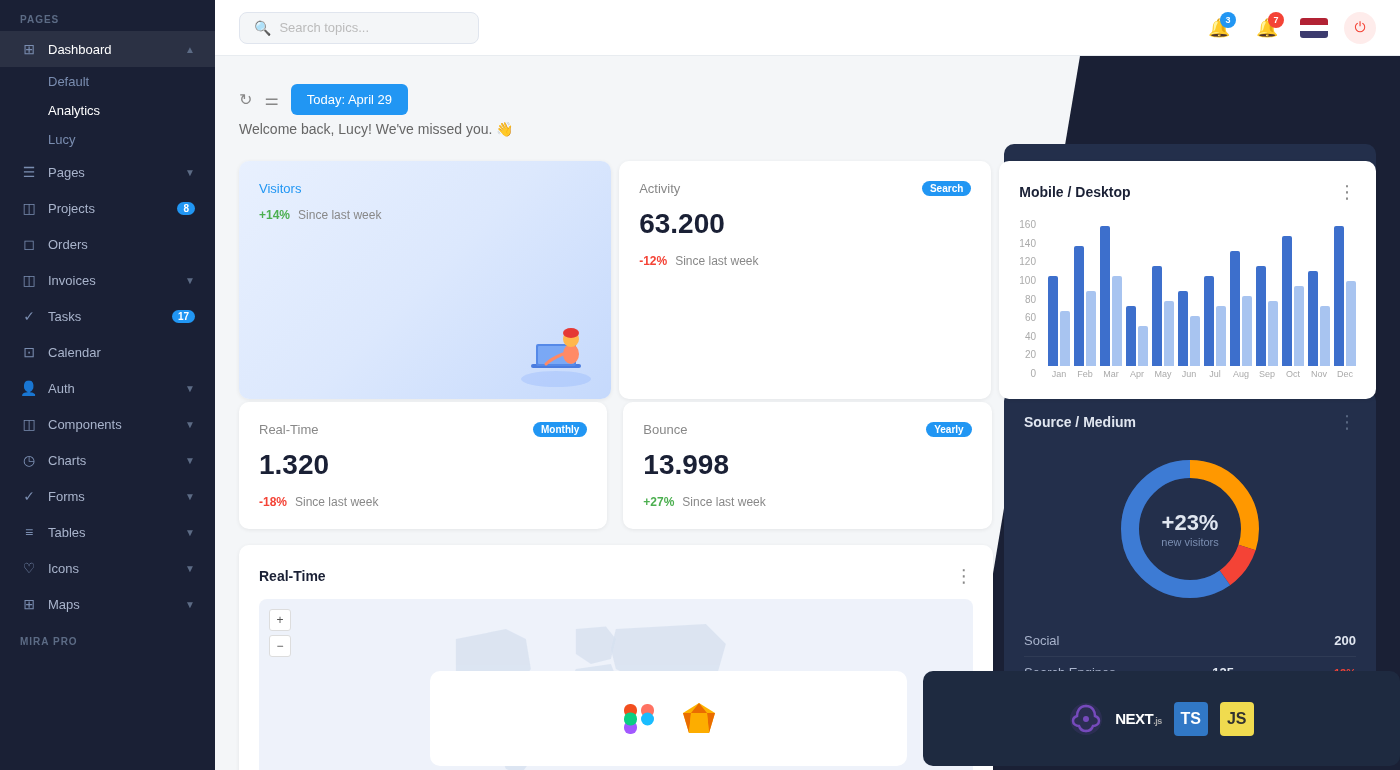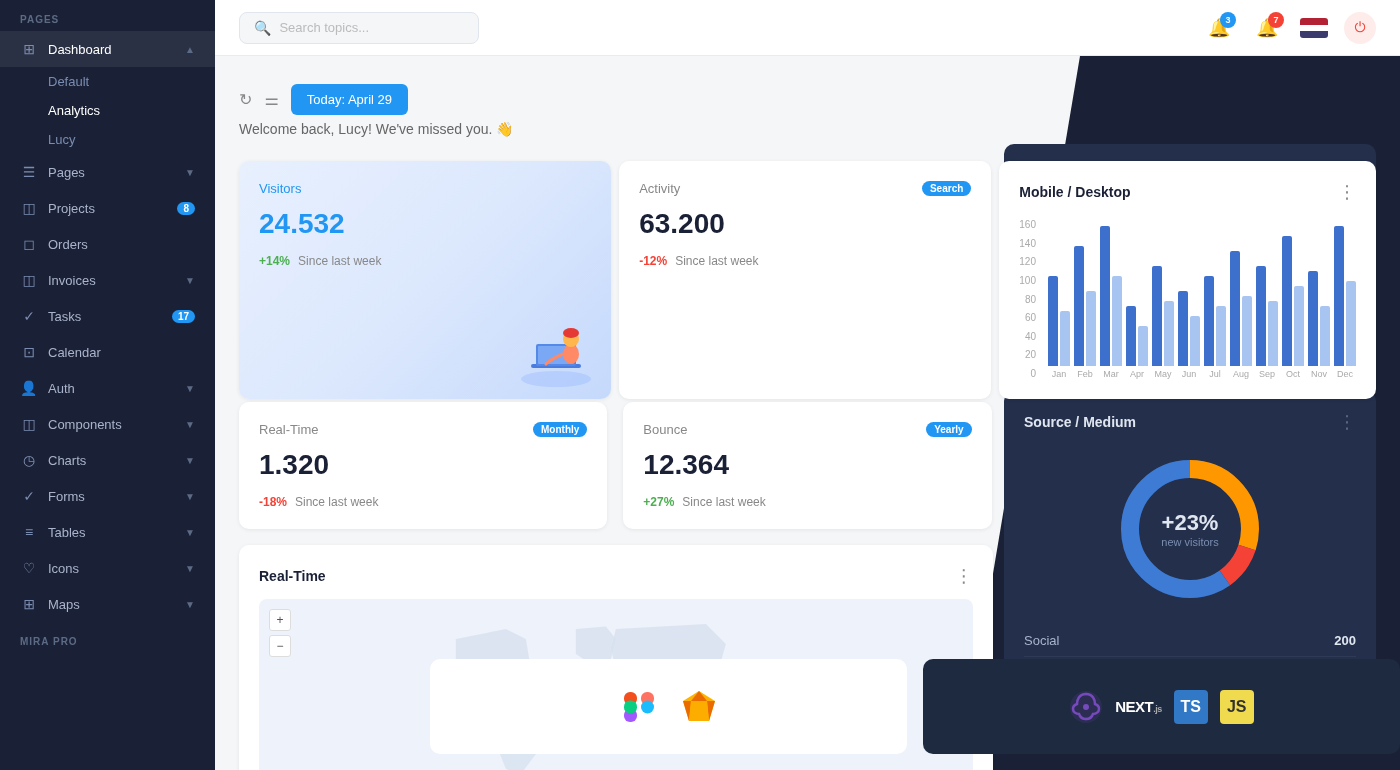--- a/index.html
+++ b/index.html
@@ -562,21 +562,20 @@
         </div>
         <p class="page-subtitle">Welcome back, Lucy! We've missed you. 👋</p>
       </div>
 
       <div class="stats-grid">
 
         <div class="stat-card visitors">
           <div class="stat-card-header">
             <span class="stat-title blue">Visitors</span>
           </div>
-          <div class="stat-value blue">24.532</div>
           <div class="stat-footer">
             <span class="stat-change pos">+14%</span>
             <span>Since last week</span>
           </div>
 
           <svg class="visitor-illustration" viewBox="0 0 90 80">
 
             <ellipse cx="45" cy="70" rx="35" ry="8" fill="rgba(100,150,255,0.2)"></ellipse>
 
             <rect x="20" y="55" width="50" height="4" rx="2" fill="#4a7ce0"></rect>
@@ -727,21 +726,21 @@
             <span class="stat-change neg">-18%</span>
             <span>Since last week</span>
           </div>
         </div>
 
         <div class="stat-card">
           <div class="stat-card-header">
             <span class="stat-title">Bounce</span>
             <span class="stat-badge yearly">Yearly</span>
           </div>
-          <div class="stat-value">12.364</div>
+          <div class="stat-value">13.998</div>
           <div class="stat-footer">
             <span class="stat-change pos">+27%</span>
             <span>Since last week</span>
           </div>
         </div>
 
         <div></div>
       </div>
 
       <div style="position:relative; z-index:5;">
@@ -882,21 +881,21 @@
           <span class="source-value">200</span>
         </div>
         <div class="source-row">
           <span class="source-name">Search Engines</span>
           <span class="source-value">125</span>
           <span class="source-change neg">-12%</span>
         </div>
       </div>
     </div>
 
-    <div style="position:absolute; bottom:16px; left:215px; width:calc(100% - 215px); height:95px; display:flex; z-index:30; pointer-events:none;">
+    <div style="position:absolute; bottom:4px; left:215px; width:calc(100% - 215px); height:95px; display:flex; z-index:30; pointer-events:none;">
 
       <div style="flex:1; background:#fff; display:flex; align-items:center; justify-content:center; gap:20px; border-radius:10px; margin:0 8px 0 0; padding:12px;">
 
         <svg width="40" height="40" viewBox="0 0 40 40">
           <rect x="5" y="5" width="13" height="13" rx="6" fill="#f24e1e"></rect>
           <rect x="22" y="5" width="13" height="13" rx="6" fill="#ff7262"></rect>
           <rect x="5" y="22" width="13" height="13" rx="6" fill="#a259ff"></rect>
           <rect x="5" y="13.5" width="13" height="13" rx="6" fill="#0acf83"></rect>
           <circle cx="28.5" cy="20" r="6.5" fill="#1abcfe"></circle>
         </svg>

